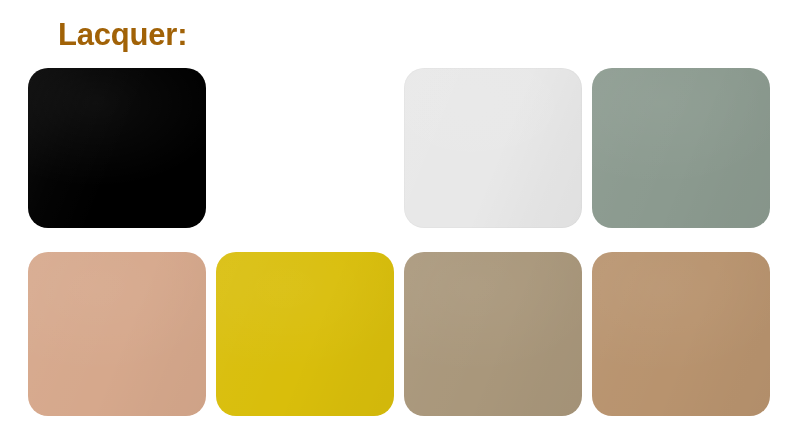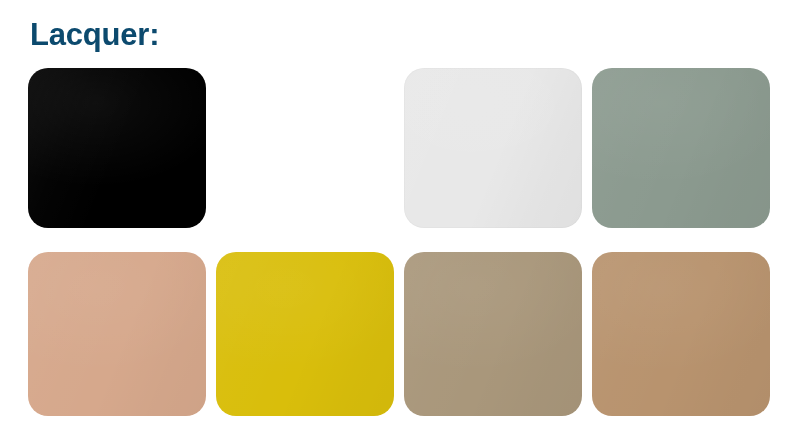--- a/index.html
+++ b/index.html
@@ -88,21 +88,21 @@
   .swatch.is-empty::before,
   .swatch.is-empty::after { display: none; }
 
   .swatch.is-light {
     box-shadow: inset 0 0 0 1px rgba(0,0,0,0.018);
   }
 </style>
 </head>
 <body style="background: rgb(255, 255, 255);">
 
-<div id="page-title" style="color: #0c4a6e;">Lacquer:</div>
+<div id="page-title" style="color: #a16207; margin-left: 28px;">Lacquer:</div>
 
 <div id="swatch-grid">
     <div class="swatch-cell">
       <div class="swatch" title="black" style="background: rgb(0, 0, 0);"></div>
     </div>
     <div class="swatch-cell">
       <div class="swatch is-empty" title="empty-slot"></div>
     </div>
     <div class="swatch-cell">
       <div class="swatch is-light" title="off-white" style="background: rgb(232, 232, 232);"></div>

